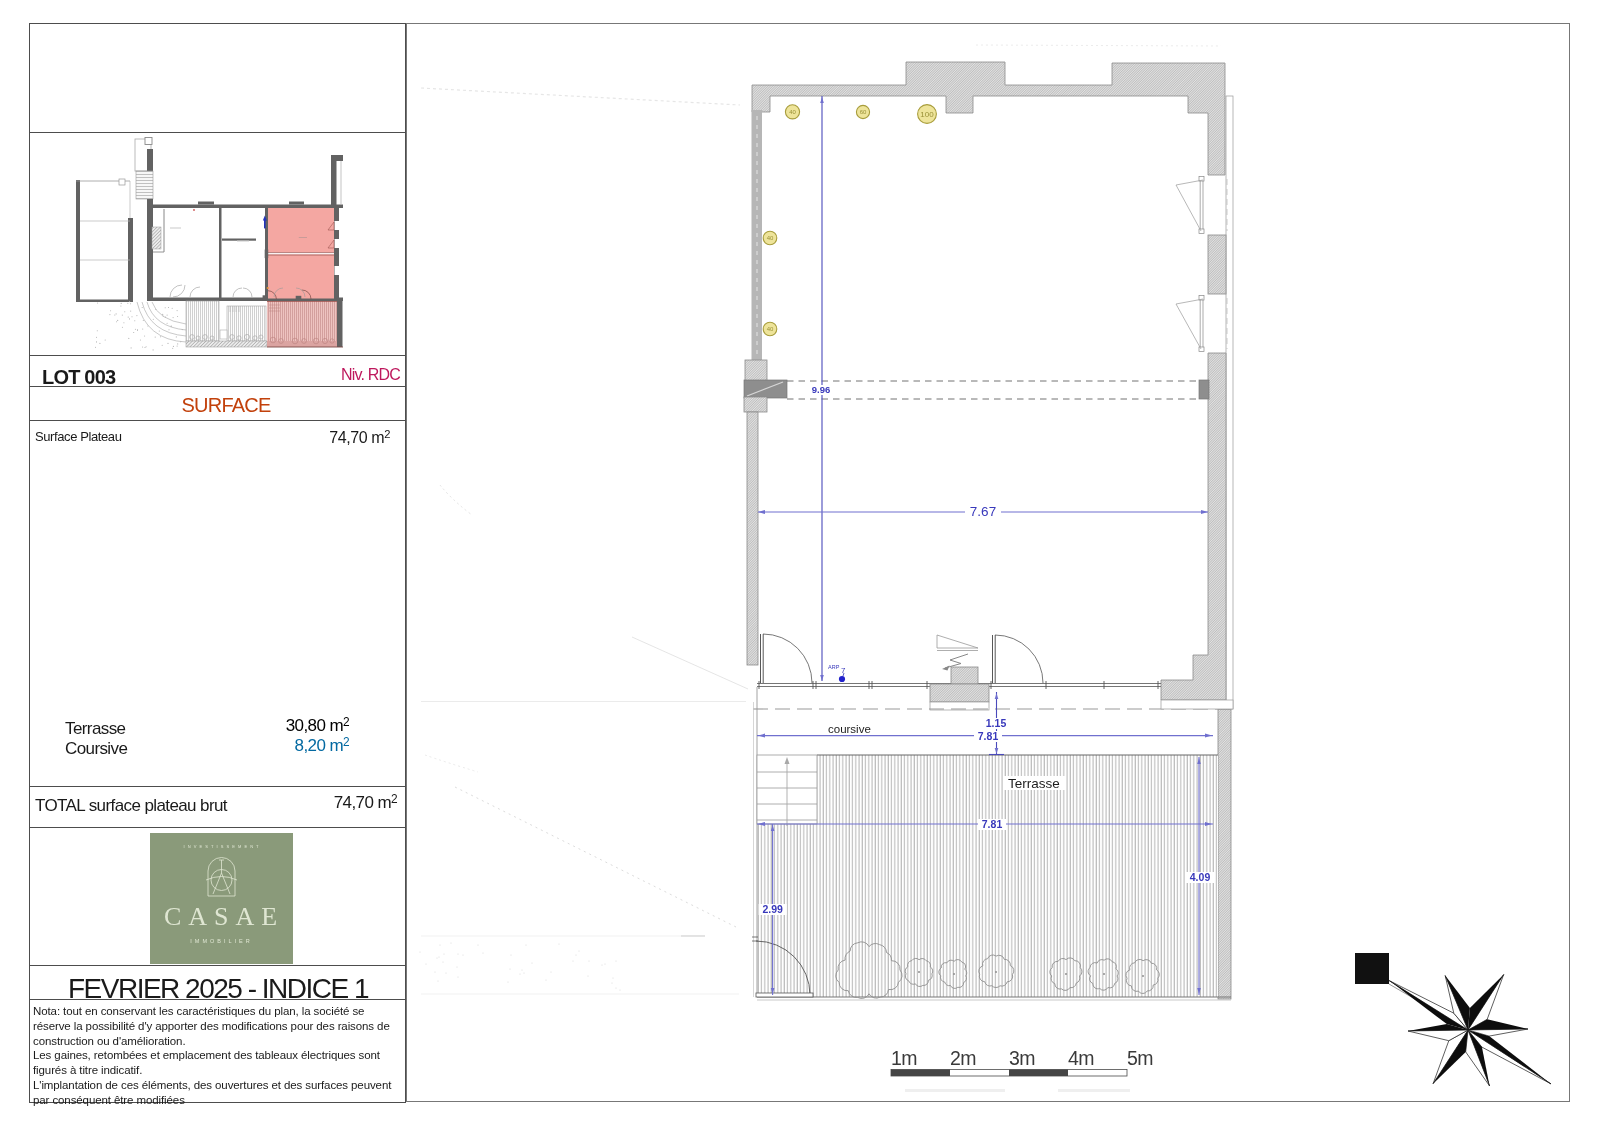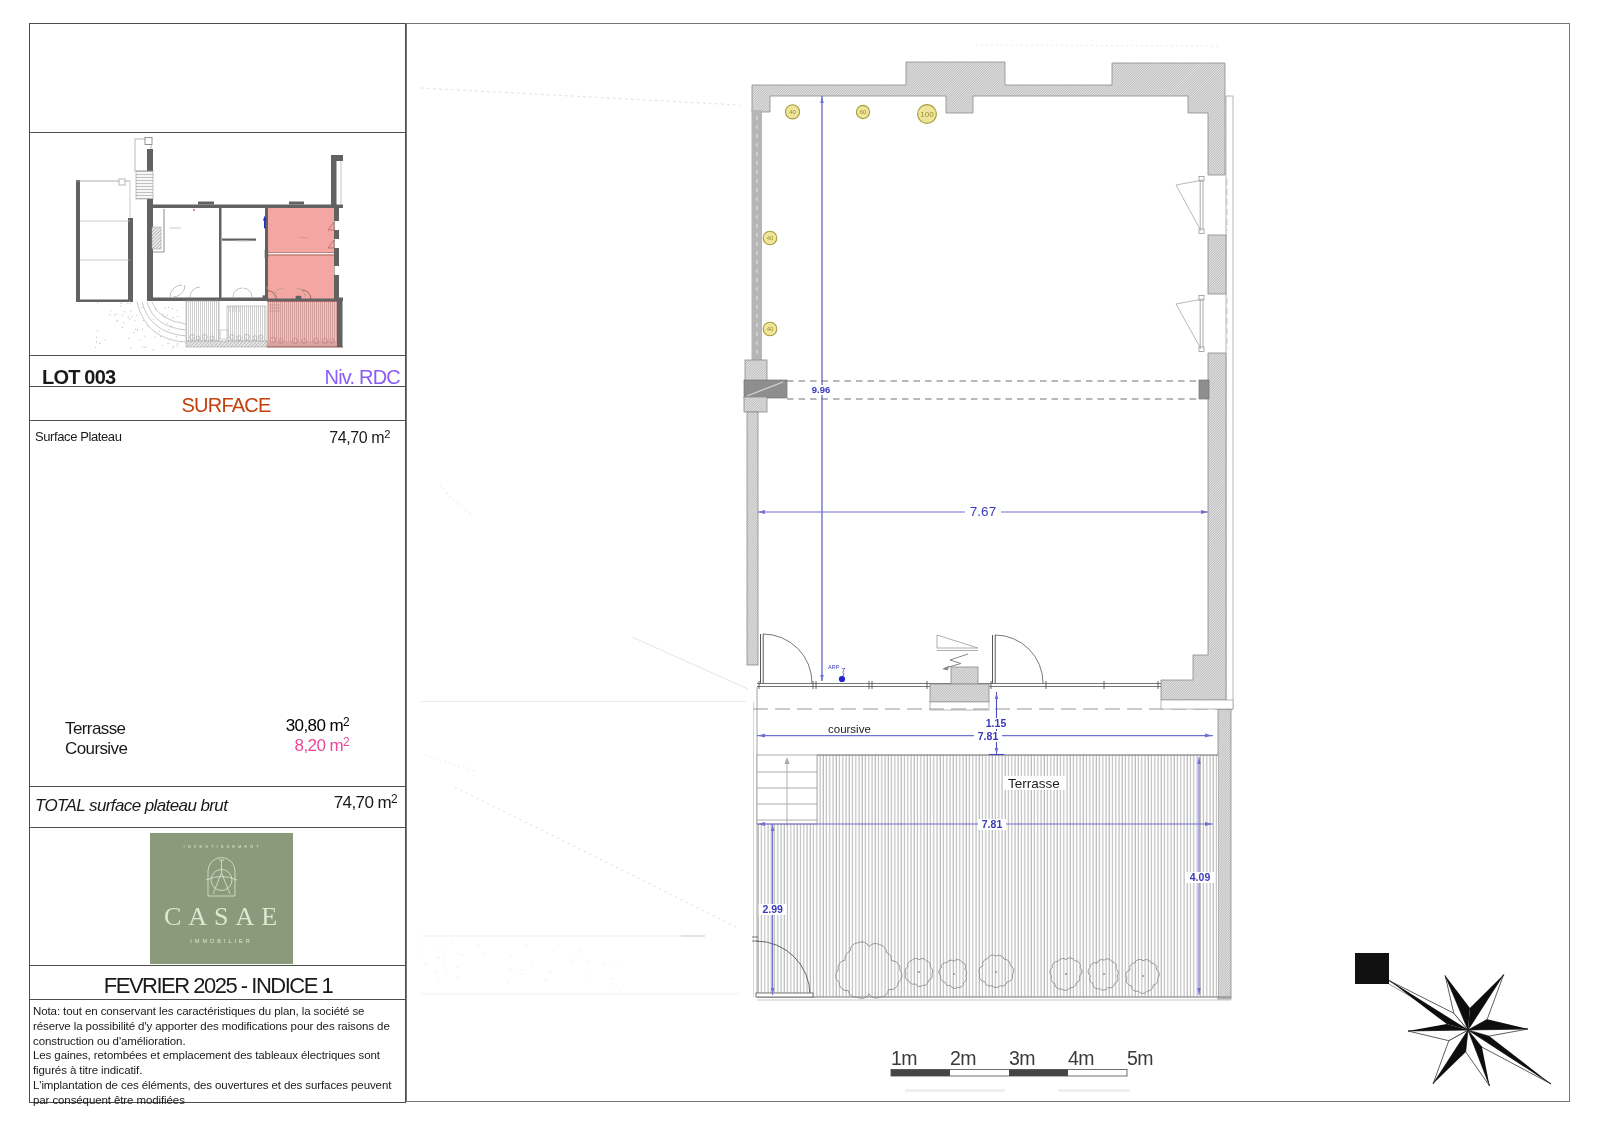--- a/index.html
+++ b/index.html
@@ -457,24 +457,24 @@
 <circle cx="71.5" cy="47" r="10.5"></circle>
 <path d="M56,47 Q71.5,40 87,47"></path>
 </g>
 <g fill="#dfe6d2" font-family="Liberation Sans, sans-serif">
 <text x="71.5" y="15" font-size="4" text-anchor="middle" letter-spacing="1">I N V E S T I S S E M E N T</text>
 <text x="74" y="92" font-size="26" text-anchor="middle" letter-spacing="7" style="font-family:'Liberation Serif',serif">CASAE</text>
 <text x="71.5" y="110" font-size="5.5" text-anchor="middle" letter-spacing="3">IMMOBILIER</text>
 </g>
 </svg>
 <div style="position:absolute;left:42px;top:366px;font-size:20px;letter-spacing:-0.8px;line-height:1.15;color:#1a1a1a;white-space:nowrap;font-weight:bold;">LOT 003</div>
-    <div style="position:absolute;right:1200px;top:366px;font-size:20px;letter-spacing:-0.8px;line-height:1.15;color:#8b5cf6;white-space:nowrap;">Niv. RDC</div>
+    <div style="position:absolute;right:1200px;top:366px;font-size:16px;letter-spacing:-0.8px;line-height:1.15;color:#be185d;white-space:nowrap;">Niv. RDC</div>
     <div style="position:absolute;left:226px;transform:translateX(-50%);top:394px;font-size:20px;letter-spacing:-0.8px;line-height:1.15;color:#c2410c;white-space:nowrap;">SURFACE</div>
     <div style="position:absolute;left:35px;top:430px;font-size:13px;letter-spacing:-0.4px;line-height:1.15;color:#1a1a1a;white-space:nowrap;">Surface Plateau</div>
     <div style="position:absolute;right:1210px;top:428px;font-size:16px;letter-spacing:-0.4px;line-height:1.15;color:#1a1a1a;white-space:nowrap;">74,70&nbsp;m<span style="font-size:0.7em;vertical-align:0.45em">2</span></div>
     <div style="position:absolute;left:65px;top:719px;font-size:17px;letter-spacing:-0.6px;line-height:1.15;color:#1a1a1a;white-space:nowrap;">Terrasse</div>
     <div style="position:absolute;right:1251px;top:716px;font-size:17px;letter-spacing:-0.6px;line-height:1.15;color:#000000;white-space:nowrap;">30,80&nbsp;m<span style="font-size:0.7em;vertical-align:0.45em">2</span></div>
     <div style="position:absolute;left:65px;top:739px;font-size:17px;letter-spacing:-0.6px;line-height:1.15;color:#1a1a1a;white-space:nowrap;">Coursive</div>
-    <div style="position:absolute;right:1251px;top:736px;font-size:17px;letter-spacing:-0.6px;line-height:1.15;color:#ec4899;white-space:nowrap;">8,20&nbsp;m<span style="font-size:0.7em;vertical-align:0.45em">2</span></div>
-    <div style="position:absolute;left:35px;top:796px;font-size:17px;letter-spacing:-0.6px;line-height:1.15;color:#1a1a1a;white-space:nowrap;font-style:italic;">TOTAL surface plateau brut</div>
+    <div style="position:absolute;right:1251px;top:736px;font-size:17px;letter-spacing:-0.6px;line-height:1.15;color:#0369a1;white-space:nowrap;">8,20&nbsp;m<span style="font-size:0.7em;vertical-align:0.45em">2</span></div>
+    <div style="position:absolute;left:35px;top:796px;font-size:17px;letter-spacing:-0.6px;line-height:1.15;color:#1a1a1a;white-space:nowrap;">TOTAL surface plateau brut</div>
     <div style="position:absolute;right:1203px;top:793px;font-size:17px;letter-spacing:-0.6px;line-height:1.15;color:#1a1a1a;white-space:nowrap;">74,70&nbsp;m<span style="font-size:0.7em;vertical-align:0.45em">2</span></div>
-    <div style="position:absolute;left:218px;transform:translateX(-50%);top:973px;font-size:22px;letter-spacing:-1.5px;line-height:1.15;color:#1a1a1a;white-space:nowrap;">FEVRIER 2025 - INDICE 1</div>
+    <div style="position:absolute;left:218px;transform:translateX(-50%);top:973px;font-size:28px;letter-spacing:-1.5px;line-height:1.15;color:#1a1a1a;white-space:nowrap;">FEVRIER 2025 - INDICE 1</div>
     <div style="position:absolute;left:33px;top:1004px;width:372px;font-size:11.5px;letter-spacing:-0.1px;line-height:14.8px;color:#1a1a1a">Nota: tout en conservant les caractéristiques du plan, la société se<br>réserve la possibilité d'y apporter des modifications pour des raisons de<br>construction ou d'amélioration.<br>Les gaines, retombées et emplacement des tableaux électriques sont<br>figurés à titre indicatif.<br>L'implantation de ces éléments, des ouvertures et des surfaces peuvent<br>par conséquent être modifiées</div>
 </div>
 </body></html>

